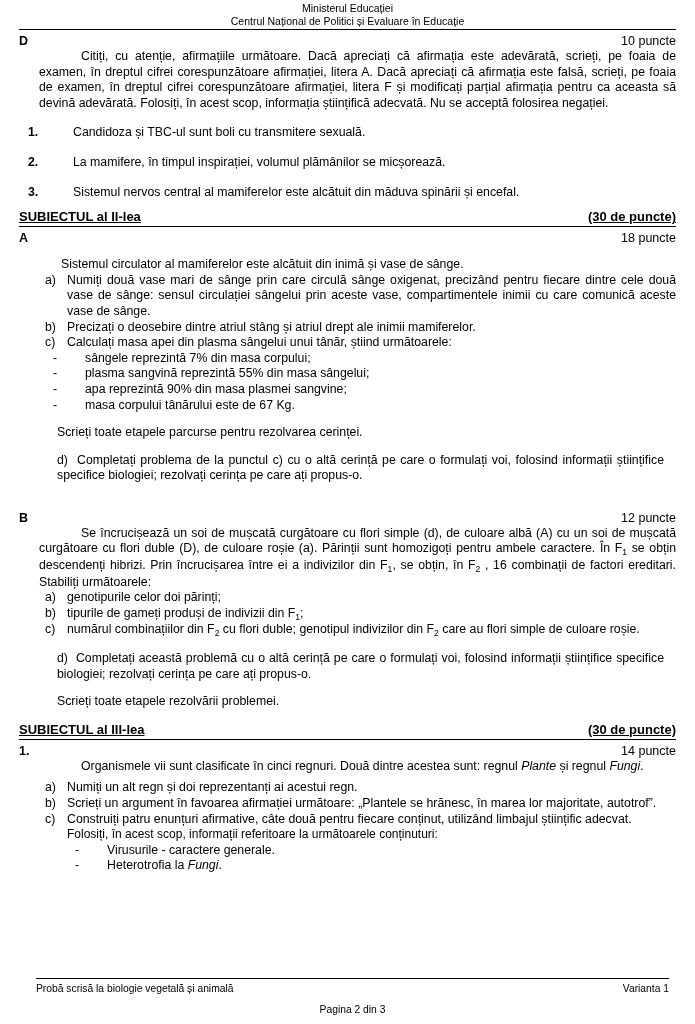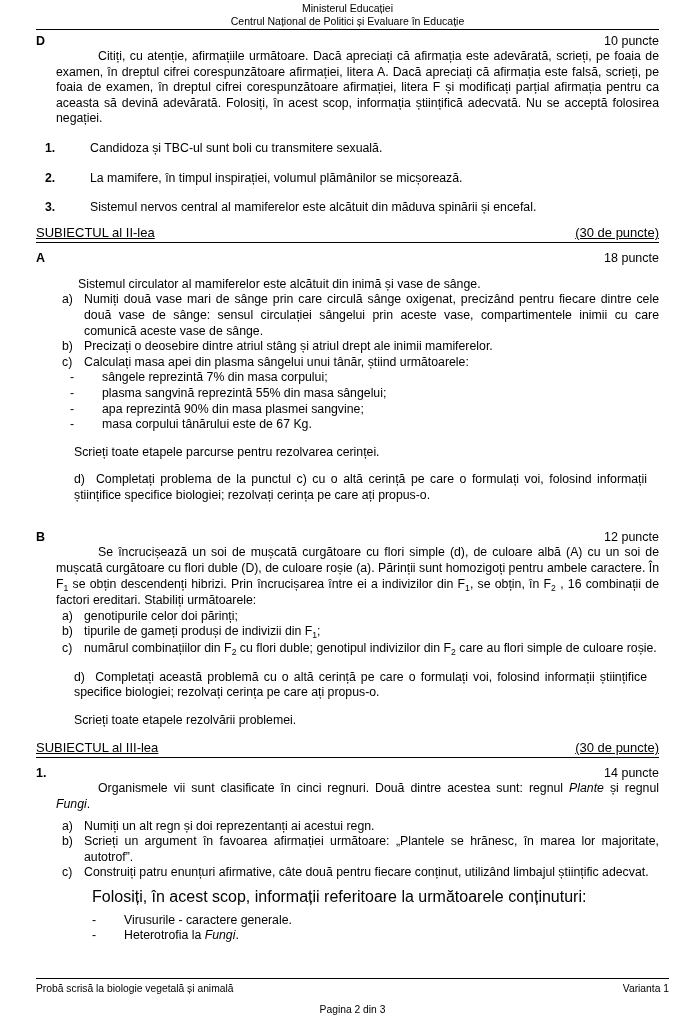--- a/index.html
+++ b/index.html
@@ -12,21 +12,21 @@
     height: 1024px;
     font-family: "Liberation Sans", sans-serif;
     color: #000000;
     position: relative;
     overflow: hidden;
   }
   .page {
     width: 695px;
     height: 1024px;
     box-sizing: border-box;
-    padding: 0 36px;
+    padding: 0 19px;
     position: relative;
   }
   
   .doc-header {
     text-align: center;
     font-size: 10.5px;
     line-height: 12.5px;
     padding-top: 2px;
   }
   .doc-header .line { display: block; }
@@ -45,27 +45,27 @@
     line-height: 15px;
     margin-top: 4px;
   }
   .sect-head .left { font-weight: bold; }
   .sect-head .right { font-weight: normal; }
 
   .subject-bar {
     display: flex;
     justify-content: space-between;
     align-items: baseline;
-    font-weight: normal;
+    font-weight: bold;
     font-size: 13px;
     line-height: 16px;
     border-bottom: 1.6px solid #000;
     padding-bottom: 1px;
     margin-top: 9px;
-    margin-bottom: 8px;
+    margin-bottom: 0;
   }
   .subject-bar span { text-decoration: underline; }
 
   p.para {
     margin: 0;
     font-size: 12.3px;
     line-height: 15.6px;
     text-align: justify;
   }
   p.indent { text-indent: 42px; margin-left: 20px; }
@@ -117,24 +117,24 @@
 
   
   .flush {
     font-size: 12.3px;
     line-height: 15.6px;
     padding-left: 26px;
     text-align: justify;
     margin: 12px;
   }
   .flush-deep {
-    font-size: 16px;
+    font-size: 12px;
     line-height: 15.6px;
     padding-left: 48px;
-    margin: 8px;
+    margin: 0;
   }
   .gap-sm { height: 6px; }
   .gap-md { height: 11px; }
 
   i, .it { font-style: italic; }
   sub { font-size: 8.6px; vertical-align: baseline; position: relative; top: 3px; }
 
   
   .footer {
     position: absolute;

